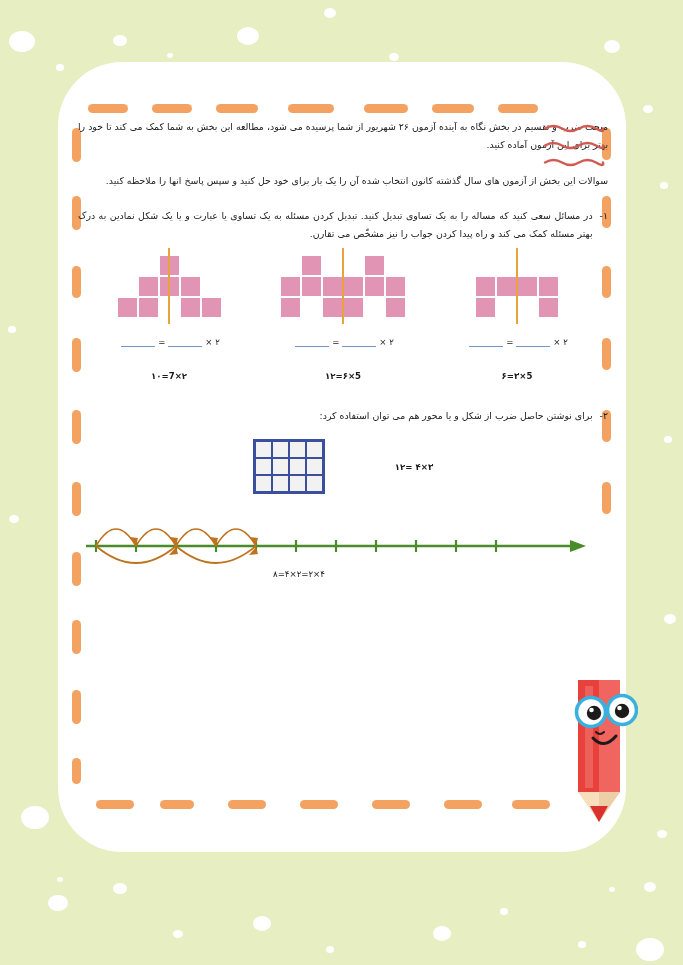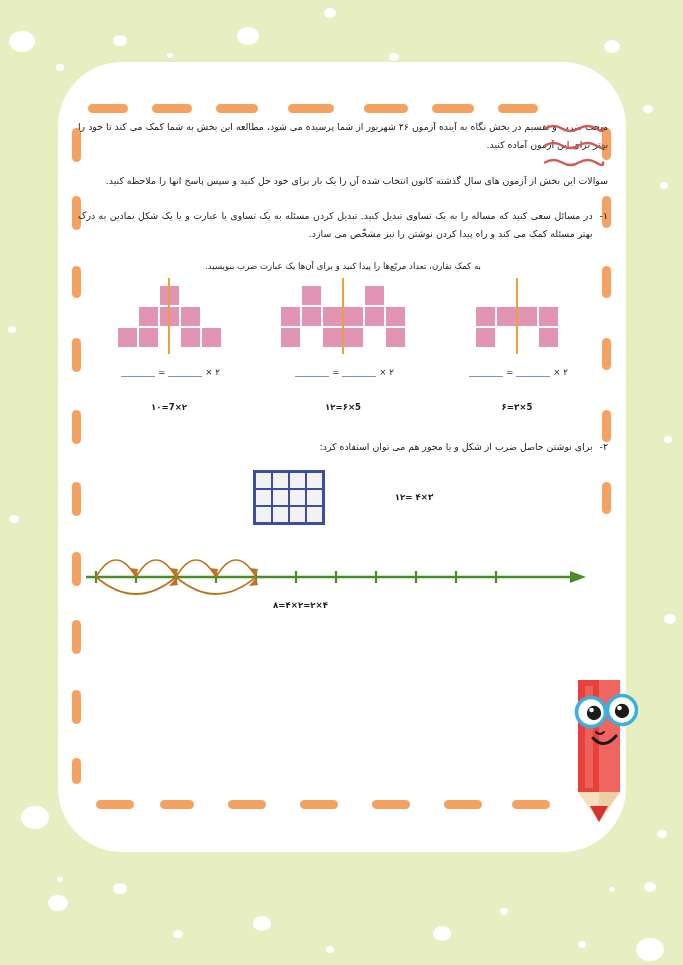--- a/index.html
+++ b/index.html
@@ -202,21 +202,21 @@
   #numline {
     position: relative;
     margin-top: 26px;
     height: 66px;
   }
   .nl-answer {
     position: absolute;
     left: 195px;
     top: 46px;
     font-size: 8.6px;
-    font-weight: 700;
+    font-weight: 400;
     text-align: right;
   }
 
   
   #pencil {
     position: absolute;
     left: 560px;
     top: 676px;
     width: 78px;
     height: 146px;
@@ -295,24 +295,23 @@
     </div>
 
   <div id="doc">
 
 
     <p class="para">مبحث ضرب و تقسیم در بخش نگاه به آینده آزمون ۲۶ شهریور از شما پرسیده می شود، مطالعه این بخش به شما کمک می کند تا خود را بهتر برای این آزمون آماده کنید.</p>
     <p class="para">سوالات این بخش از آزمون های سال گذشته کانون انتخاب شده آن را یک بار برای خود حل کنید و سپس پاسخ انها را ملاحظه کنید.</p>
 
     <div class="numbered">
       <span class="num-marker">۱-</span>
-      <span class="num-body">در مسائل سعی کنید که مساله را به یک تساوی تبدیل کنید. تبدیل کردن مسئله به یک تساوی یا عبارت و یا یک شکل نمادین به درک بهتر مسئله کمک می کند و راه پیدا کردن نوشتن را نیز مشخّص می سازد.</span>
-    </div>
-
-    <p class="caption-line">به کمک تقارن، تعداد مربّع‌ها را پیدا کنید و برای آن‌ها یک عبارت ضرب بنویسید.</p>
+      <span class="num-body">در مسائل سعی کنید که مساله را به یک تساوی تبدیل کنید. تبدیل کردن مسئله به یک تساوی یا عبارت و یا یک شکل نمادین به درک بهتر مسئله کمک می کند و راه پیدا کردن جواب را نیز مشخّص می تقارن.</span>
+    </div>
+
 
     <div class="fig-row" id="shape-row">
         <div class="fig-col">
           <div class="shape-wrap">
             <div class="srow">
               <div class="cell blank"></div>
               <div class="cell blank"></div>
               <div class="cell"></div>
               <div class="cell blank"></div>
               <div class="cell blank"></div>

